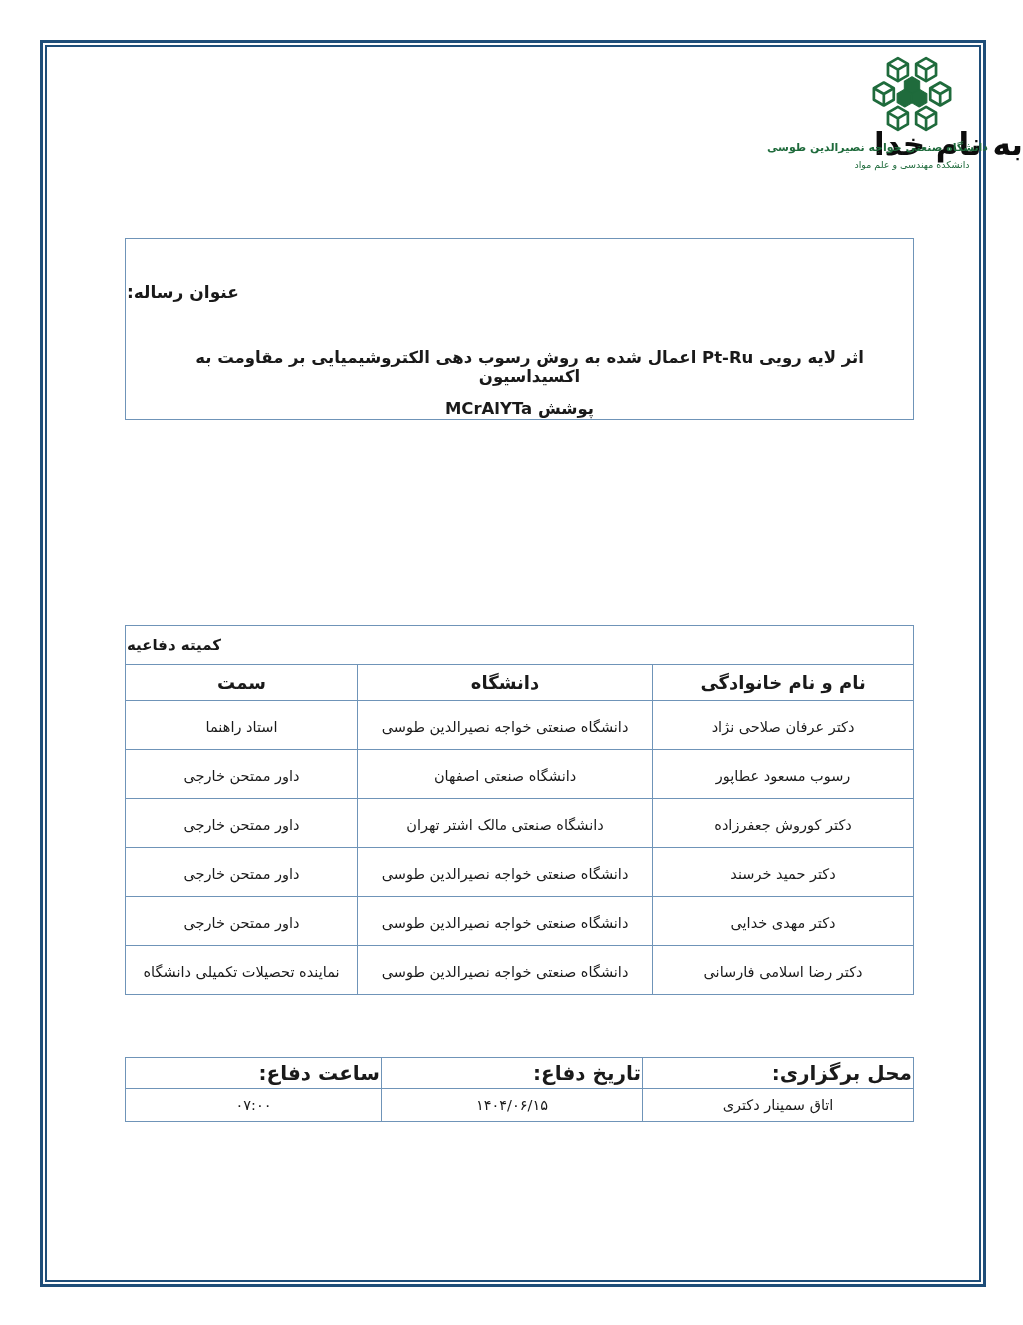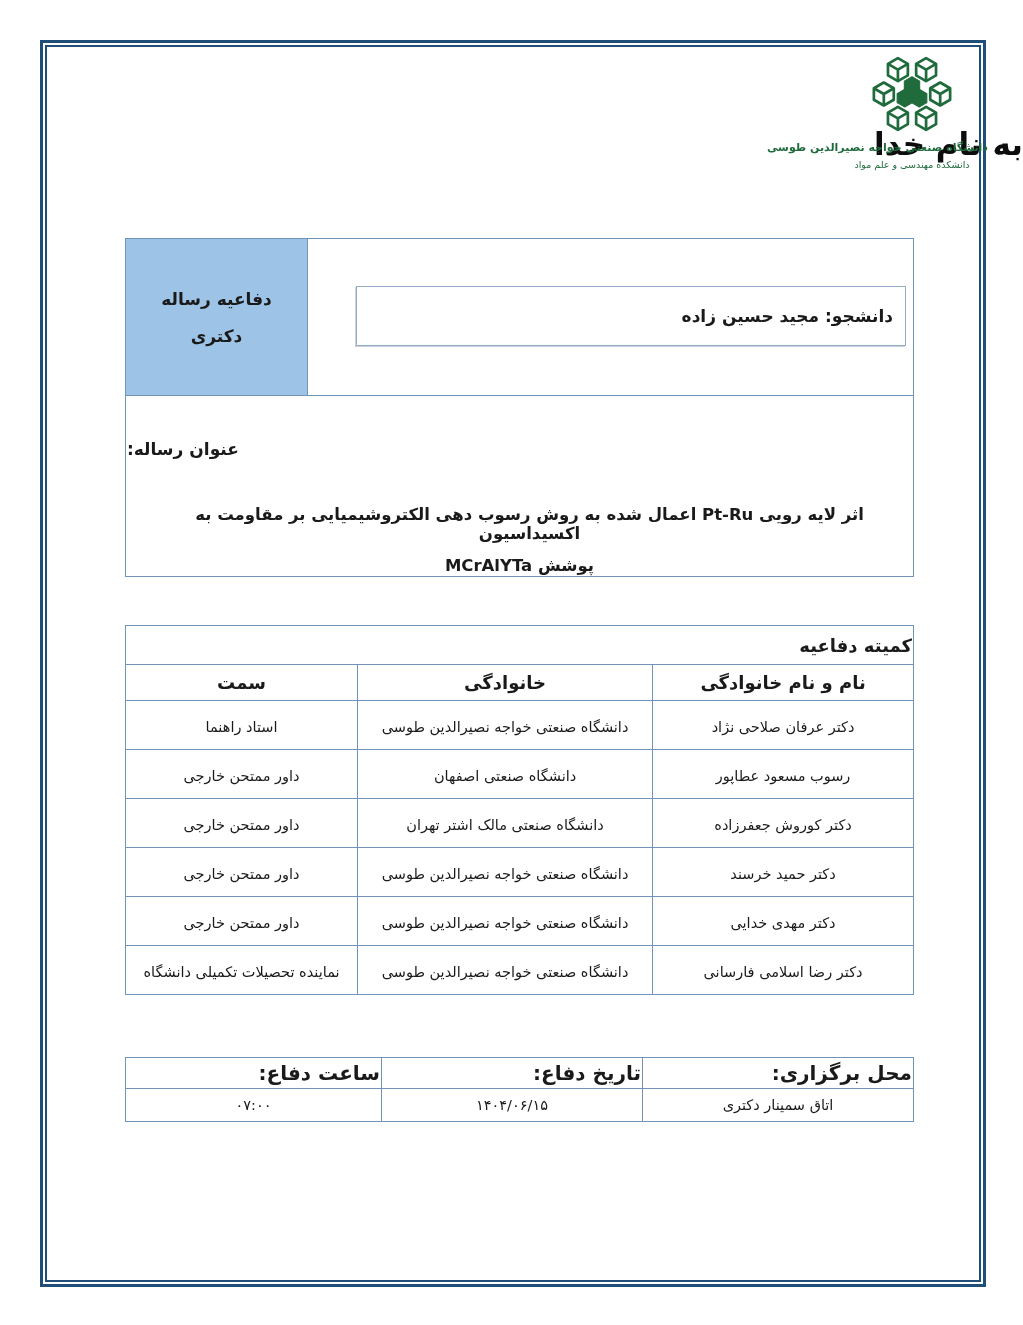--- a/index.html
+++ b/index.html
@@ -49,21 +49,21 @@
     box-shadow:-1px 1px 0 rgba(110,130,160,.35);
   }
   .thesis-cell { vertical-align:top; background:#fff; }
   .thesis-label { margin:42px 10px 0 0; text-align:left; font-weight:bold; font-size:17px; }
   .thesis-line1 { margin-top:46px; text-align:center; font-weight:bold; font-size:16.5px;padding-left:20px; }
   .thesis-line2 { margin-top:13px; text-align:center; font-weight:bold; font-size:16.5px; }
 
   
   .committee { left:125px; top:625px; width:788px; }
   .cap-row { height:39px; }
-  .cap-cell { text-align:right; vertical-align:middle; font-weight:bold; font-size:18px; }
+  .cap-cell { text-align:left; vertical-align:middle; font-weight:bold; font-size:15px; }
   .head-row { height:36px; }
   .head-cell { text-align:center; vertical-align:middle; font-weight:bold; font-size:18px; }
   .data-row { height:49px; }
   .data-cell { text-align:center; vertical-align:top; padding-top:18px; font-size:14.5px; }
 
   
   .schedule { left:125px; top:1057px; width:788px; }
   .sch-head { height:31px; }
   .sch-head td { text-align:right; vertical-align:middle; font-weight:bold; font-size:20px; }
   .sch-data { height:33px; }
@@ -101,31 +101,20 @@
     <div class="uni-name">دانشگاه صنعتی خواجه نصیرالدین طوسی</div>
     <div class="fac-name">دانشکده مهندسی و علم مواد</div>
   </div>
 
   <table class="t info">
     <colgroup>
         <col style="width:606px">
         <col style="width:182px">
       </colgroup>
     <tbody>
-        <tr class="row-a">
-      <td class="student-cell">
-        <div class="student-box">
-          <span>دانشجو: مجید حسین زاده</span>
-        </div>
-      </td>
-      <td class="blue-cell">
-        <div>دفاعیه رساله</div>
-        <div class="l2">دکتری</div>
-      </td>
-    </tr>
     <tr class="row-b">
       <td class="thesis-cell" colspan="2">
         <div class="thesis-label">عنوان رساله:</div>
         <div class="thesis-line1">اثر لایه رویی Pt-Ru اعمال شده به روش رسوب دهی الکتروشیمیایی بر مقاومت به اکسیداسیون</div>
         <div class="thesis-line2">پوشش MCrAlYTa</div>
       </td>
     </tr>
   </tbody>
     </table>
 
@@ -134,21 +123,21 @@
         <col style="width:261px">
         <col style="width:295px">
         <col style="width:232px">
       </colgroup>
     <tbody>
         <tr class="cap-row">
       <td class="cap-cell" colspan="3">کمیته دفاعیه</td>
     </tr>
     <tr class="head-row">
       <td class="head-cell">نام و نام خانوادگی</td>
-      <td class="head-cell">خانوادگی</td>
+      <td class="head-cell">دانشگاه</td>
       <td class="head-cell">سمت</td>
     </tr>
     <tr class="data-row">
       <td class="data-cell">دکتر عرفان صلاحی نژاد</td>
       <td class="data-cell">دانشگاه صنعتی خواجه نصیرالدین طوسی</td>
       <td class="data-cell">استاد راهنما</td>
     </tr>
     <tr class="data-row">
       <td class="data-cell">رسوب مسعود عطاپور</td>
       <td class="data-cell">دانشگاه صنعتی اصفهان</td>

